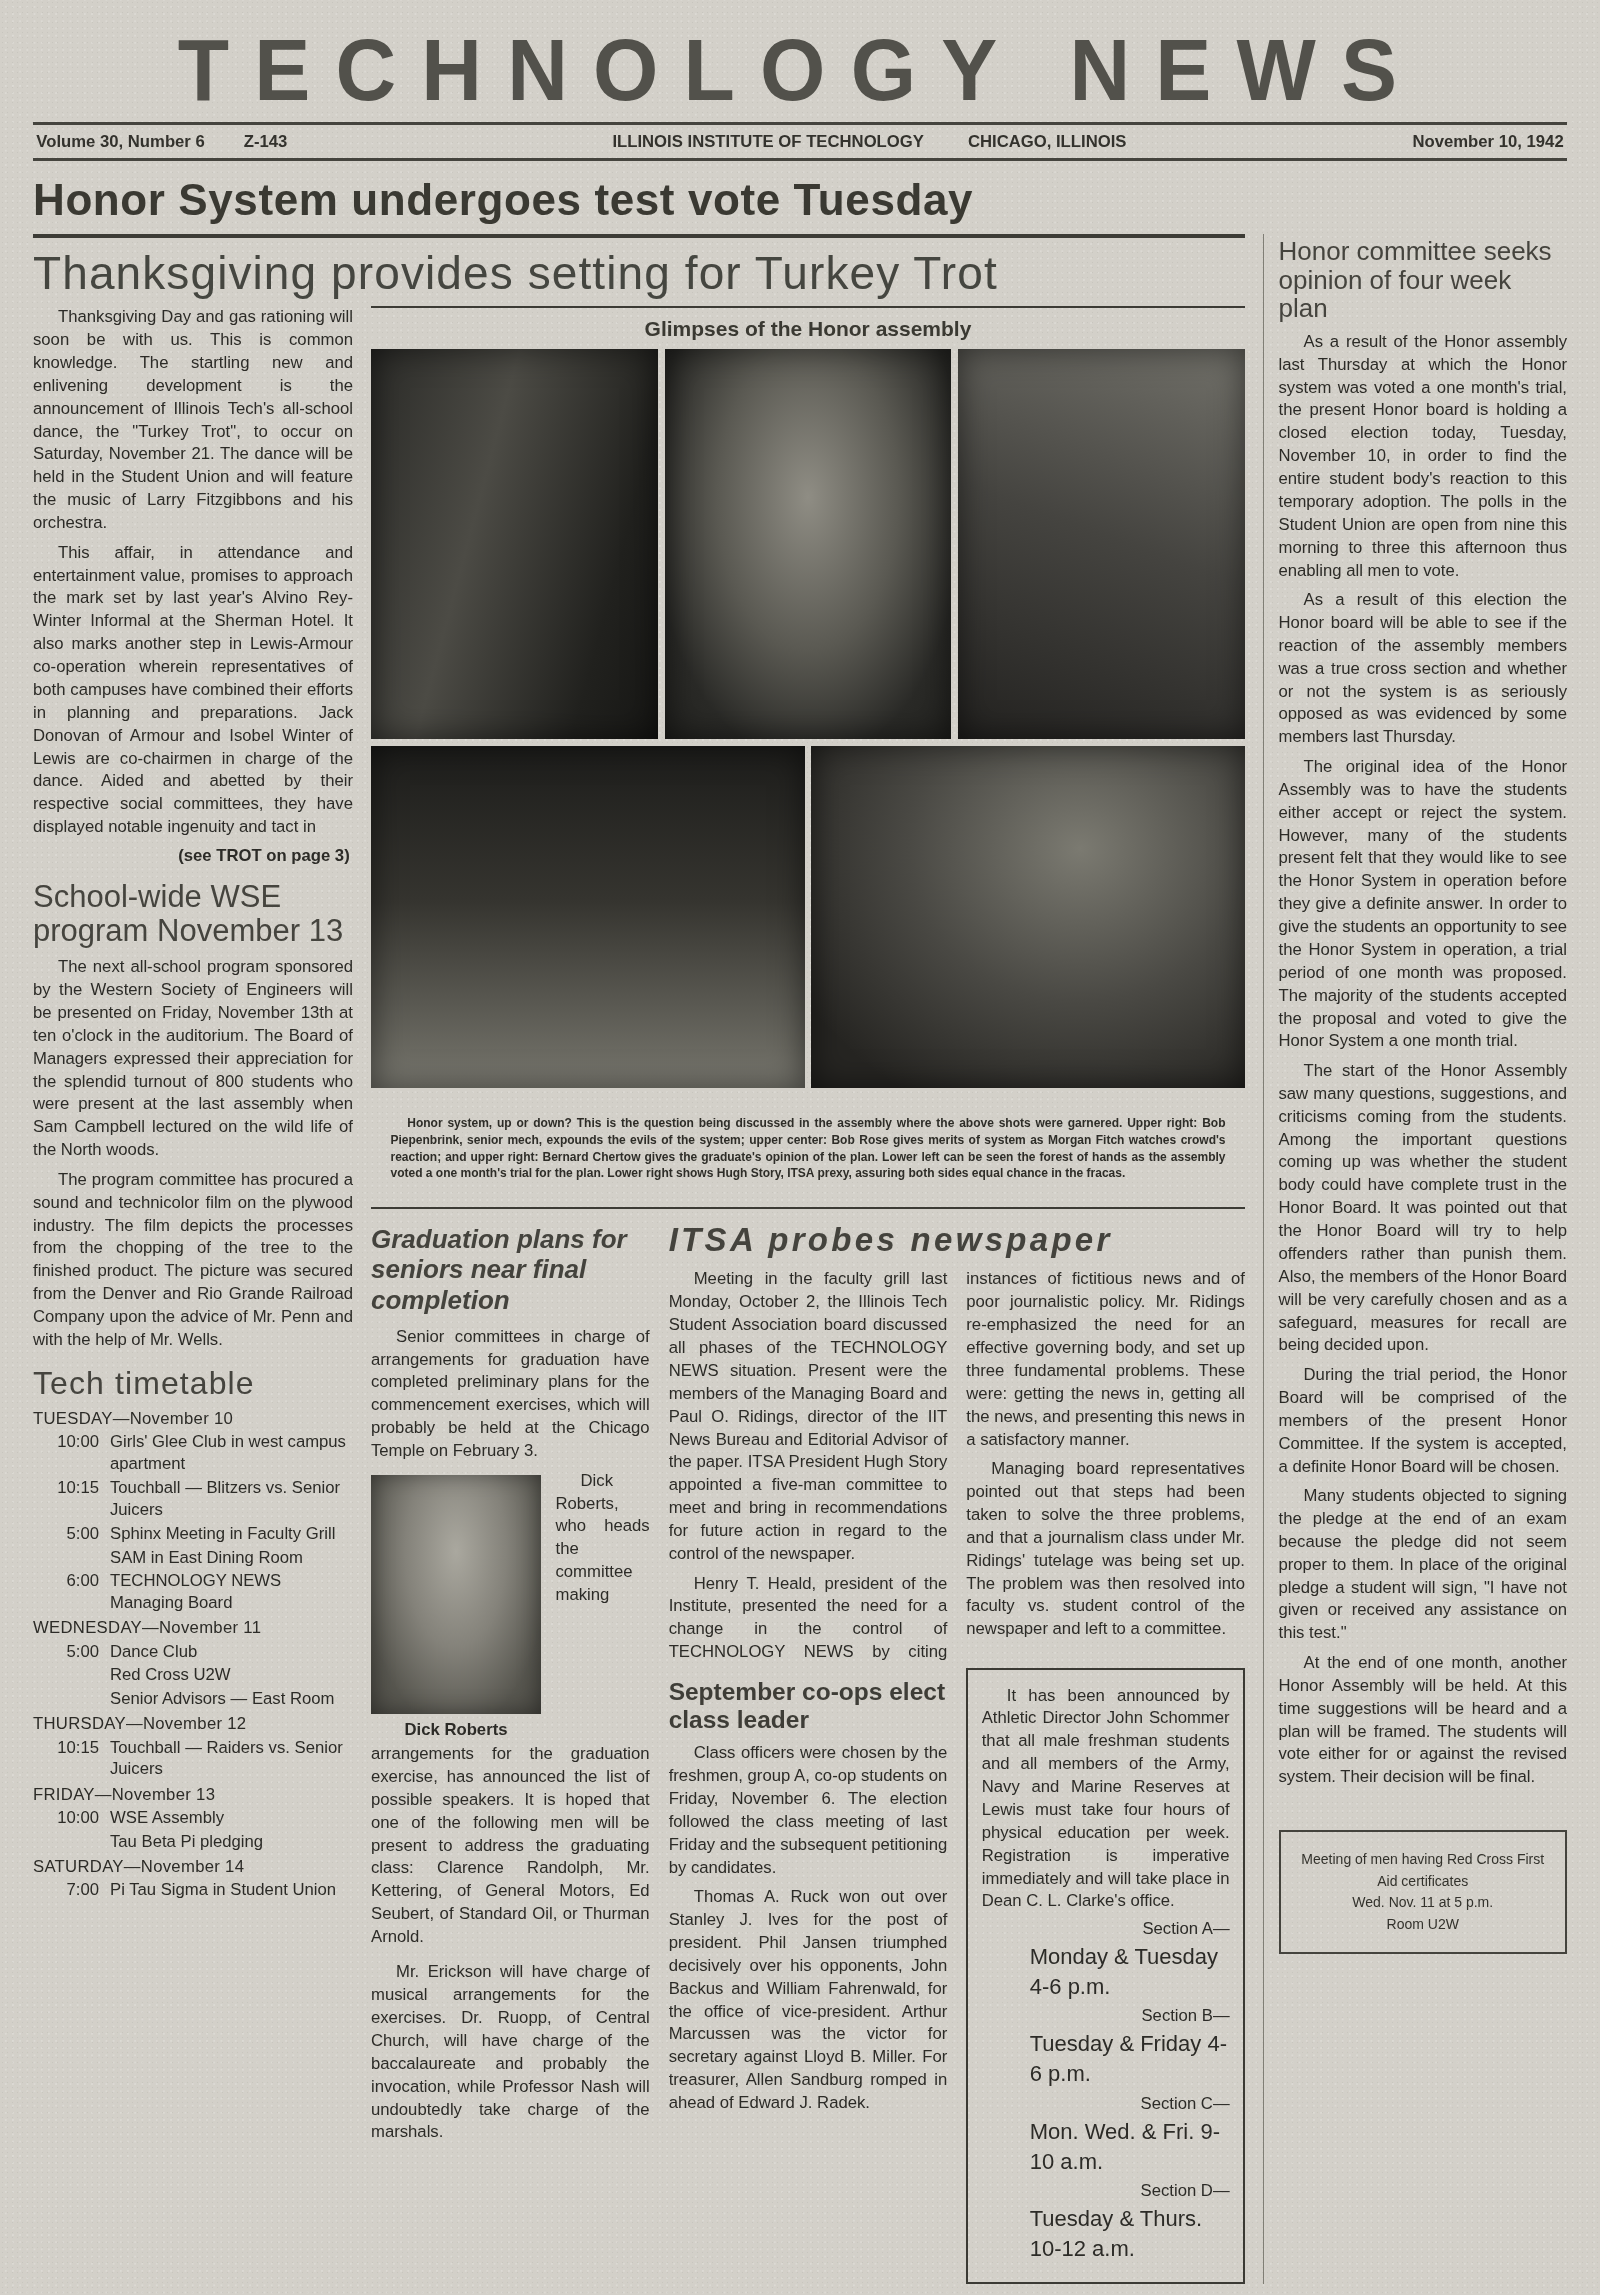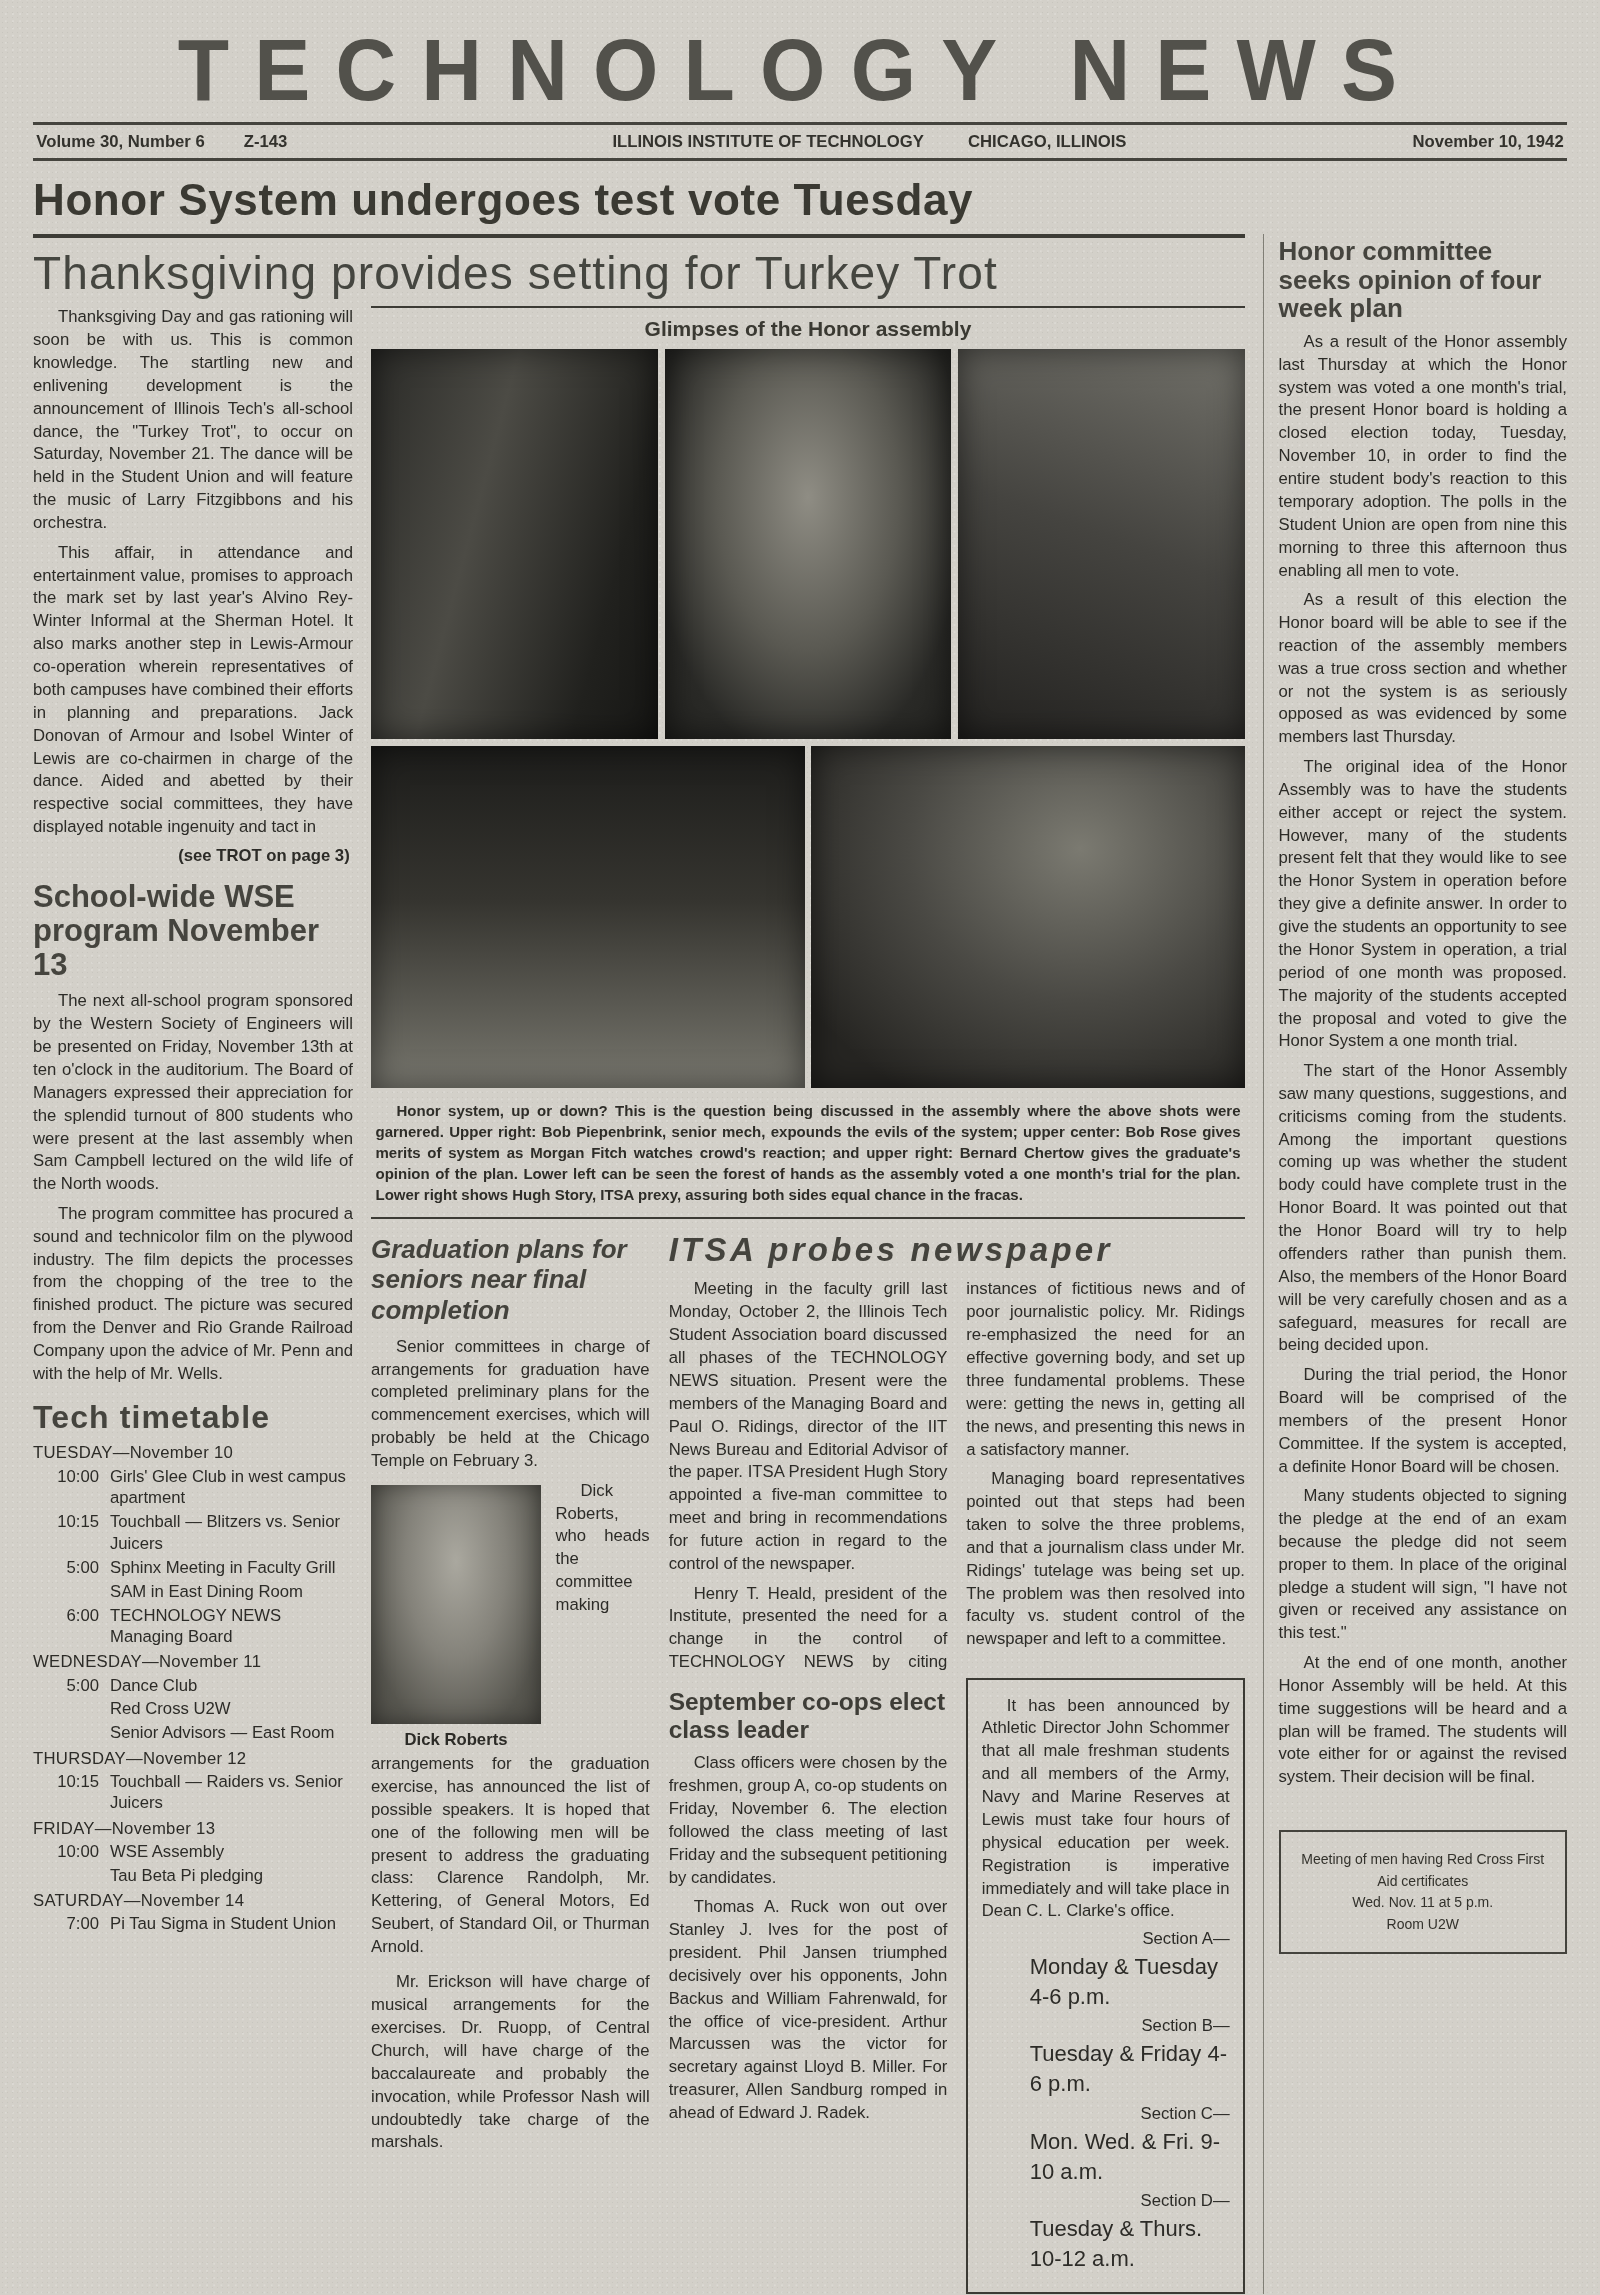--- a/index.html
+++ b/index.html
@@ -57,21 +57,21 @@
   }
 
   
   .body-par{
     margin:0 0 6.7px;font-size:16.7px;line-height:1.37;text-align:justify;
     text-indent:1.5em;
   }
   .jump-line{font-weight:700;text-align:right;font-size:16.7px;margin:0 3.3px 10px 0;}
 
   .sec-head{
-    margin:14.5px 0 7.8px;font-weight:700;color:#45443e;line-height:1.1;
+    margin:14.5px 0 7.8px;font-weight:400;color:#45443e;line-height:1.1;
   }
   .wse-head{font-size:31px;}
   .tt-head{font-size:32px;letter-spacing:1.1px;}
 
   
   .tt-day{font-size:16.7px;margin:4.5px 0 1.1px;letter-spacing:0.3px;}
   .tt-item{display:flex;font-size:16.7px;line-height:1.3;margin:2.2px 0;}
   .tt-time{width:66px;text-align:right;padding-right:11px;flex:none;}
   .tt-text{flex:1;}
 
@@ -83,22 +83,22 @@
   }
   .collage{display:grid;grid-template-columns:repeat(6,1fr);gap:6.7px;}
   .photo{box-shadow:inset 0 0 33px rgba(0,0,0,0.55);}
   .ph-a{grid-column:span 2;height:390px;background:linear-gradient(105deg,#2b2b28 0%,#4c4b45 38%,#21211e 78%,#171715 100%);}
   .ph-b{grid-column:span 2;height:390px;background:radial-gradient(ellipse at 50% 38%,#8f8d84 0%,#5a5952 45%,#29292六 75%,#232320 100%);}
   .ph-b{background:radial-gradient(ellipse at 50% 38%,#8f8d84 0%,#5a5952 45%,#2a2a27 78%,#232320 100%);}
   .ph-c{grid-column:span 2;height:390px;background:linear-gradient(200deg,#72716a 0%,#454440 48%,#232220 100%);}
   .ph-d{grid-column:span 3;height:342px;background:linear-gradient(180deg,#1d1d1b 0%,#35342f 45%,#6b6a62 90%,#7d7c73 100%);}
   .ph-e{grid-column:span 3;height:342px;background:radial-gradient(ellipse at 62% 30%,#7b7a71 0%,#4a4944 45%,#262522 85%);}
   .collage-caption{
-    margin:0;padding:12.3px 4.5px 10px;
-    font-size:15px;font-weight:700;line-height:1.4;text-align:justify;
+    margin:15px;padding:12.3px 4.5px 10px;
+    font-size:12px;font-weight:700;line-height:1.4;text-align:justify;
     color:#2e2d28;text-indent:1.4em;
   }
 
   
   .middle-bottom{
     border-top:2.8px solid #3c3b35;margin-top:2.2px;padding-top:12.3px;
     display:grid;grid-template-columns:repeat(3,1fr);gap:4px 19px;
   }
   .grad-col{grid-column:1;grid-row:1/span 2;}
   .itsa-block{grid-column:2/4;grid-row:1;}

